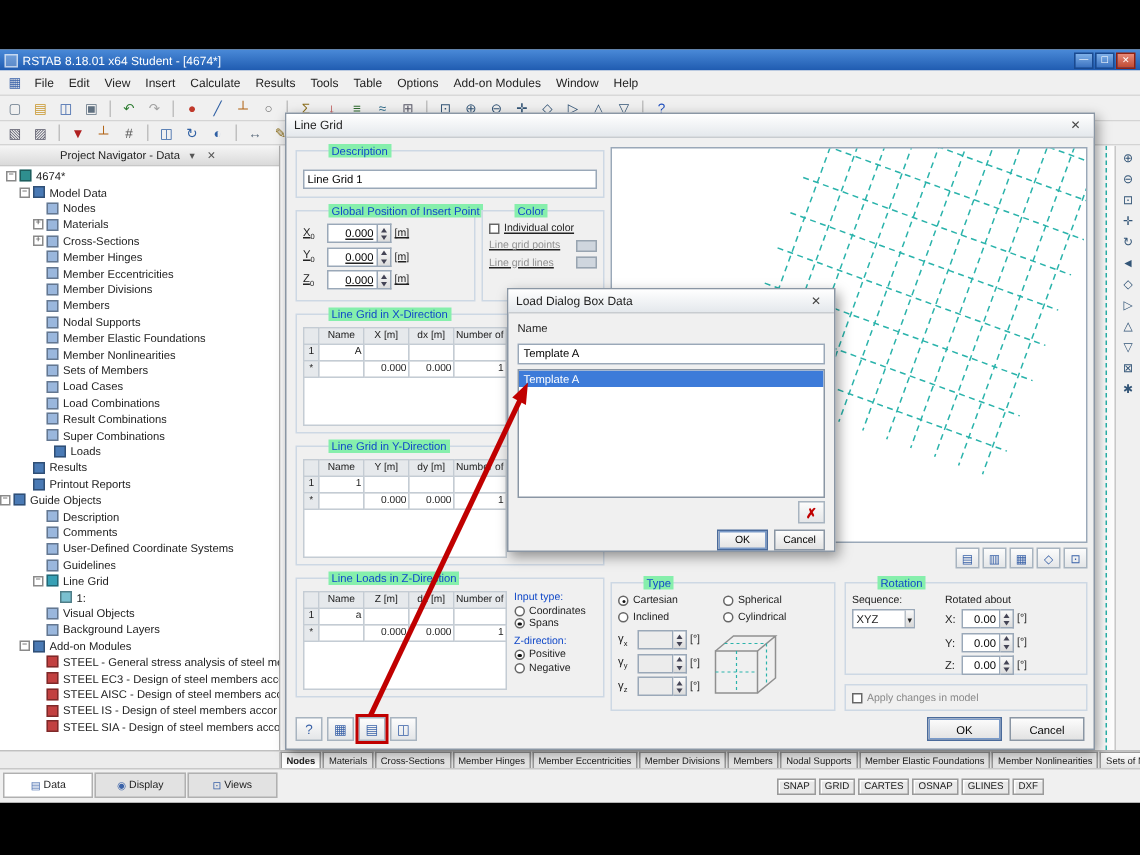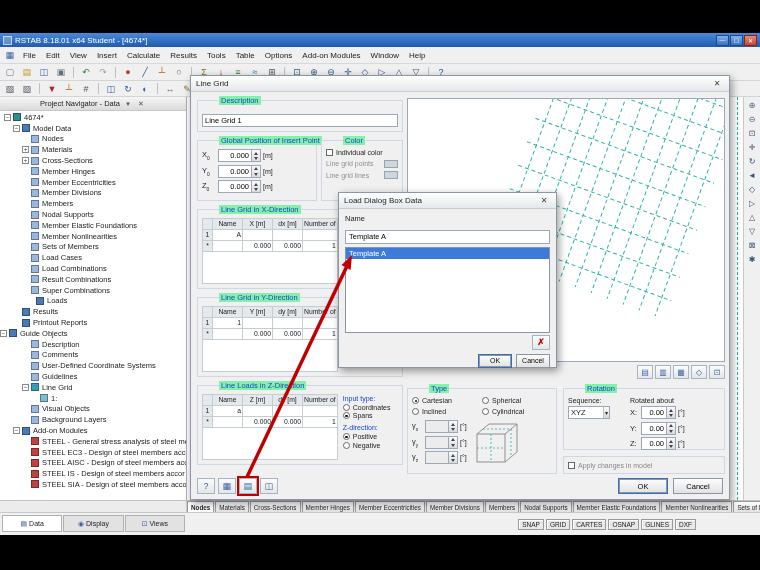--- a/index.html
+++ b/index.html
@@ -62,21 +62,21 @@
   #lg-dialog { left:190px; top:42px; width:540px; height:425px; z-index:10; }
   #ld-dialog { left:338px; top:159px; width:219px; height:176px; z-index:20; }
   .dlg-title { display:flex; align-items:center; padding:0 5px; height:16px; background:linear-gradient(#ffffff,#e4e8ec); border-bottom:1px solid #c8ccd0; font-size:8px; }
   .dlg-close { margin-left:auto; width:14px; text-align:center; font-size:8px; color:#444; }
 
   .grp { border:1px solid #cdd8e4; position:relative; padding:8px 4px 4px 4px; background:#f0f0f0; }
   .grp-t { position:absolute; top:-5px; left:21px; background:#86efac; color:#1048c8; font-size:7.5px; line-height:9px; padding:0 2px; white-space:nowrap; }
 
   .dlg-left { position:absolute; left:6px; top:24px; width:206px; }
   .dlg-left .grp { margin-bottom:8px; }
-  .pos-color { display:flex; gap:4px; }
+  .pos-color { display:flex; gap:4px;text-decoration:underline; }
   .grp-pos { width:120px; flex:none; }
   .grp-color { flex:1; }
   .crow { display:flex; align-items:center; justify-content:space-between; margin:3.5px 0; }
   .gray { color:#909090; font-size:7px; }
   .swatch { width:14px; height:8px; border:1px solid #98a4b0; background:#cfd6de; flex:none; }
 
   .frow { display:flex; align-items:center; margin-bottom:2.5px; }
   .flbl { font-size:7.5px; width:16px; flex:none; }
   .w12 { width:13px; } .w10 { width:11px; }
   sub { font-size:5px; }

